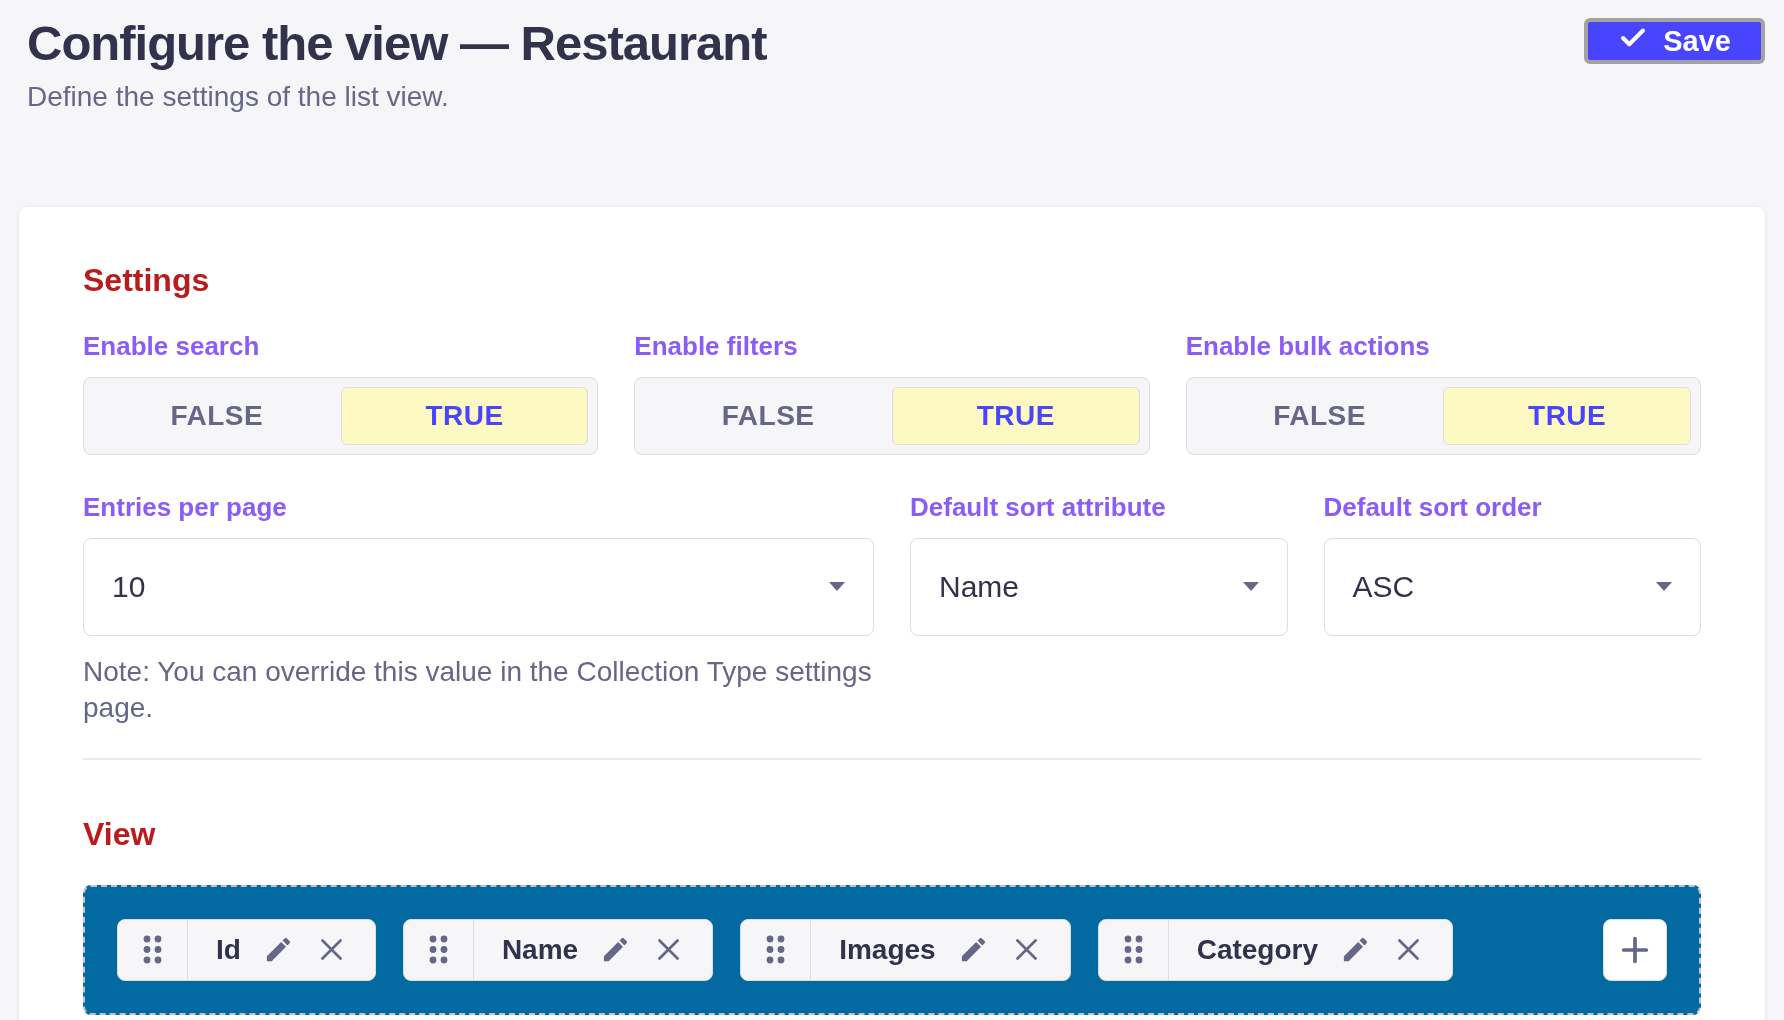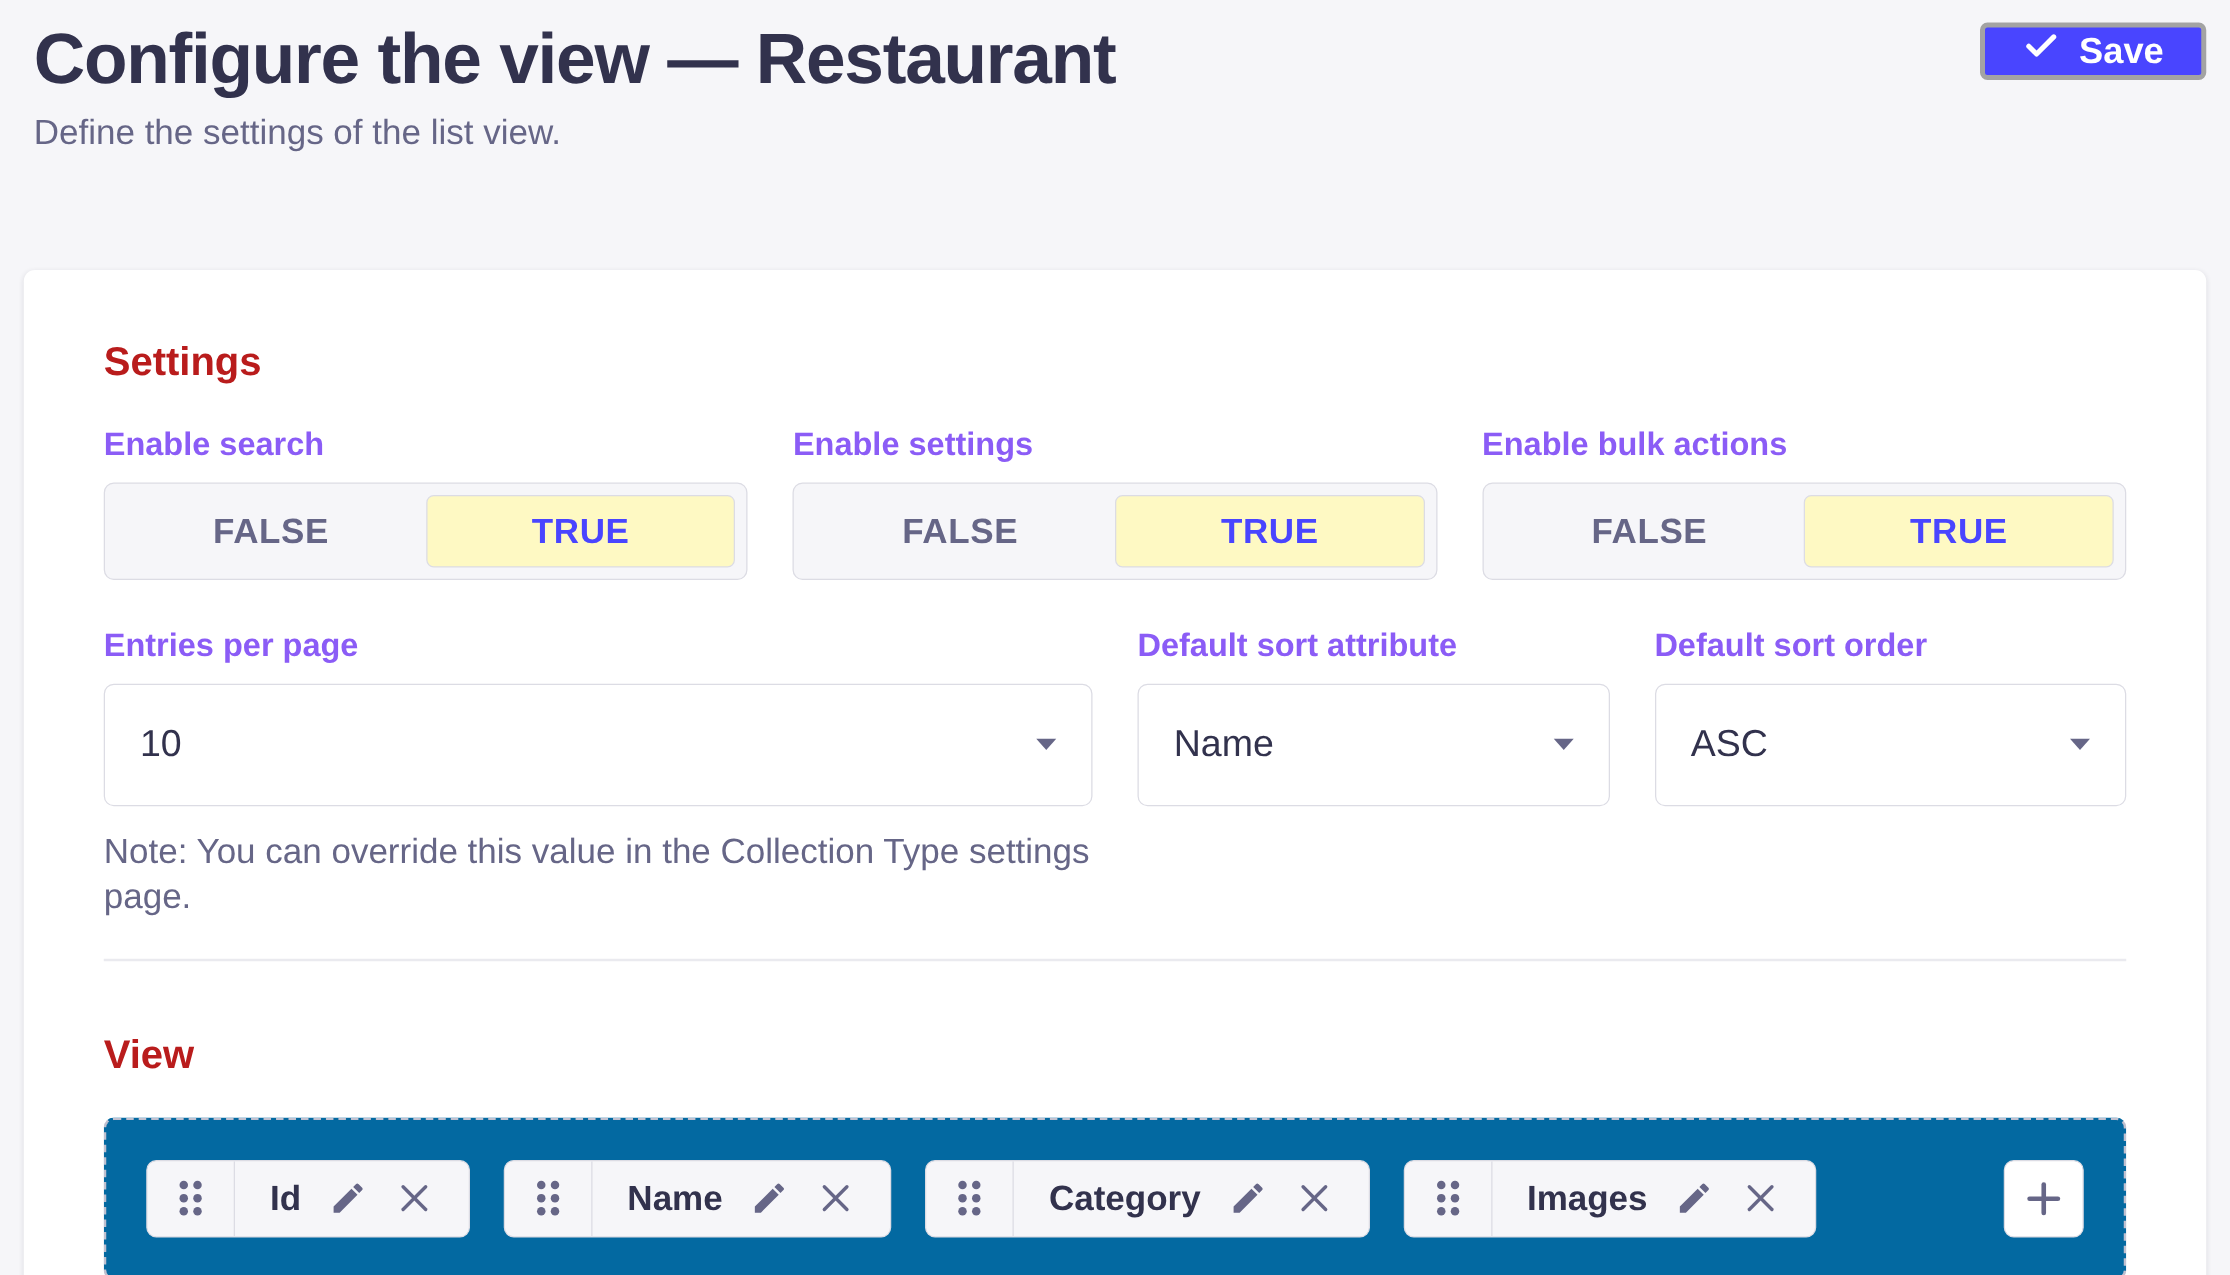--- a/index.html
+++ b/index.html
@@ -5,21 +5,21 @@
   * { box-sizing: border-box; margin: 0; padding: 0; }
   html, body { width: 1784px; height: 1020px; overflow: hidden; }
   body {
     background: #f6f6f9;
     font-family: "Liberation Sans", sans-serif;
     color: #32324d;
   }
   
   .header { position: relative; padding: 16px 19px 0 27px; }
   .page-title {
-    font-size: 57px; font-weight: 700; letter-spacing: -1px;
+    font-size: 49px; font-weight: 700; letter-spacing: -1px;
     color: #32324d; line-height: 1.12;
   }
   .page-subtitle { font-size: 28px; color: #666687; margin-top: 10px; }
   .save-btn {
     position: absolute; top: 18px; right: 19px;
     height: 46px; padding: 0 30px;
     background: #4945ff; color: #ffffff;
     border: 4px solid #a3a3a3; border-radius: 6px;
     font-family: "Liberation Sans", sans-serif;
     font-size: 29px; font-weight: 700;
@@ -120,21 +120,21 @@
 
     <div class="span4">
       <span class="field-label">Enable search</span>
       <div class="toggle">
         <div class="toggle-opt">FALSE</div>
         <div class="toggle-opt selected">TRUE</div>
       </div>
     </div>
 
     <div class="span4">
-      <span class="field-label">Enable settings</span>
+      <span class="field-label">Enable filters</span>
       <div class="toggle">
         <div class="toggle-opt">FALSE</div>
         <div class="toggle-opt selected">TRUE</div>
       </div>
     </div>
 
     <div class="span4">
       <span class="field-label">Enable bulk actions</span>
       <div class="toggle">
         <div class="toggle-opt">FALSE</div>
@@ -244,21 +244,21 @@
               <circle cx="6" cy="6" r="3.4"></circle>
               <circle cx="17" cy="6" r="3.4"></circle>
               <circle cx="6" cy="16.5" r="3.4"></circle>
               <circle cx="17" cy="16.5" r="3.4"></circle>
               <circle cx="6" cy="27" r="3.4"></circle>
               <circle cx="17" cy="27" r="3.4"></circle>
             </g>
           </svg>
       </div>
       <div class="chip-body">
-        <span class="chip-label">Category</span>
+        <span class="chip-label">Images</span>
         <button class="icon-btn">
           <svg width="31" height="31" viewBox="0 0 24 24">
               <path fill="#666687" d="M3 17.25V21h3.75L17.81 9.94l-3.75-3.75L3 17.25zM20.71 7.04a1 1 0 0 0 0-1.41l-2.34-2.34a1 1 0 0 0-1.41 0l-1.83 1.83 3.75 3.75 1.83-1.83z"></path>
             </svg>
         </button>
         <button class="icon-btn">
           <svg width="31" height="31" viewBox="0 0 24 24" fill="none" stroke="#666687" stroke-width="2.1" stroke-linecap="round">
               <line x1="5" y1="5" x2="19" y2="19"></line>
               <line x1="19" y1="5" x2="5" y2="19"></line>
             </svg>
@@ -273,21 +273,21 @@
               <circle cx="6" cy="6" r="3.4"></circle>
               <circle cx="17" cy="6" r="3.4"></circle>
               <circle cx="6" cy="16.5" r="3.4"></circle>
               <circle cx="17" cy="16.5" r="3.4"></circle>
               <circle cx="6" cy="27" r="3.4"></circle>
               <circle cx="17" cy="27" r="3.4"></circle>
             </g>
           </svg>
       </div>
       <div class="chip-body">
-        <span class="chip-label">Images</span>
+        <span class="chip-label">Category</span>
         <button class="icon-btn">
           <svg width="31" height="31" viewBox="0 0 24 24">
               <path fill="#666687" d="M3 17.25V21h3.75L17.81 9.94l-3.75-3.75L3 17.25zM20.71 7.04a1 1 0 0 0 0-1.41l-2.34-2.34a1 1 0 0 0-1.41 0l-1.83 1.83 3.75 3.75 1.83-1.83z"></path>
             </svg>
         </button>
         <button class="icon-btn">
           <svg width="31" height="31" viewBox="0 0 24 24" fill="none" stroke="#666687" stroke-width="2.1" stroke-linecap="round">
               <line x1="5" y1="5" x2="19" y2="19"></line>
               <line x1="19" y1="5" x2="5" y2="19"></line>
             </svg>

